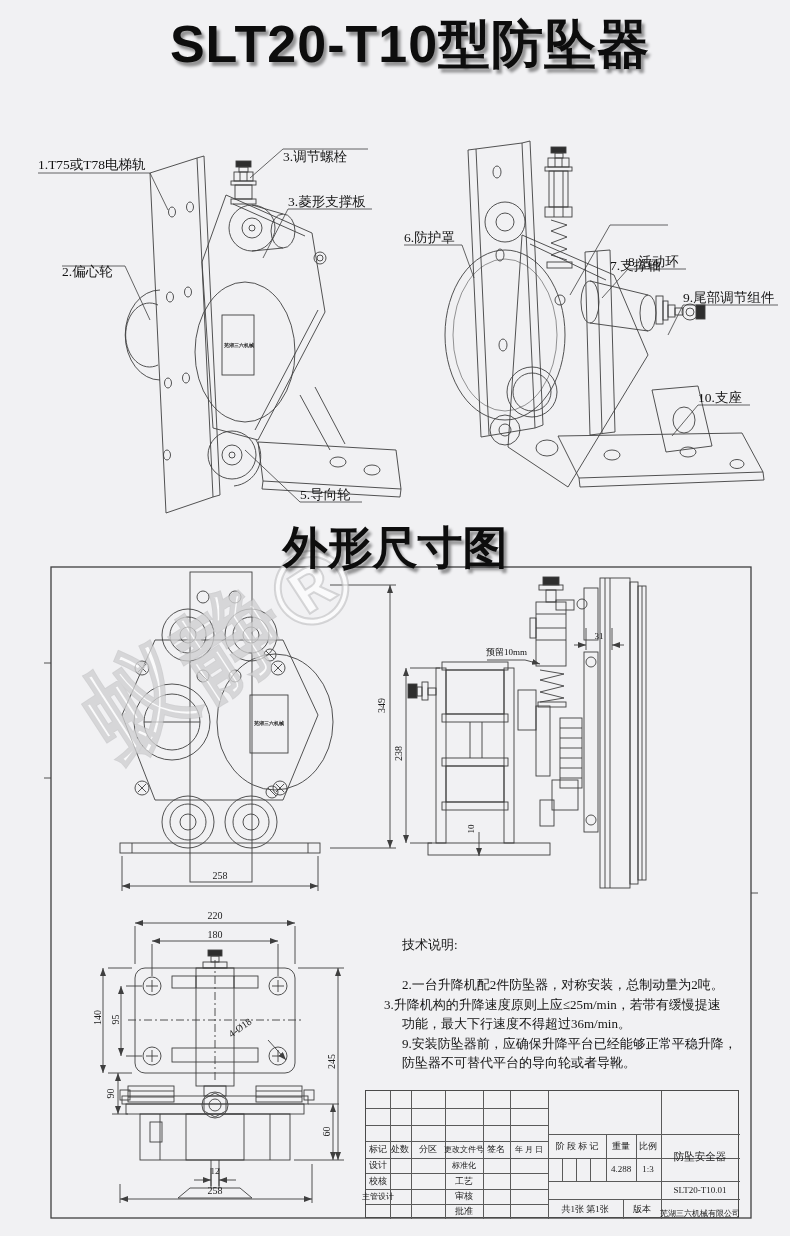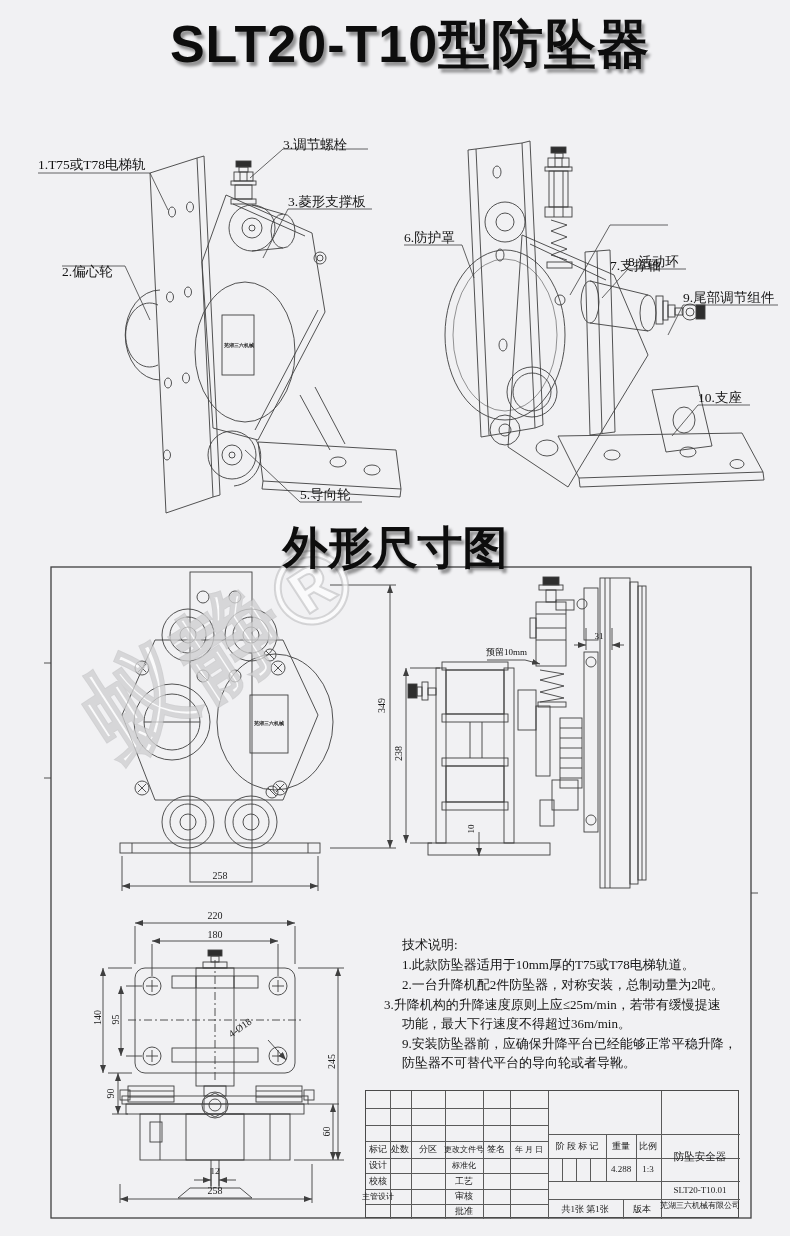--- a/index.html
+++ b/index.html
@@ -391,21 +391,21 @@
     </g>
   </svg>
 
   <div class="watermark">蚁静®</div>
 
   <div class="t title1">SLT20-T10型防坠器</div>
   <div class="t title3">外形尺寸图</div>
 
   <span class="t callout cad" style="left:38px;top:156px;">1.T75或T78电梯轨</span>
   <span class="t callout cad" style="left:62px;top:263px;">2.偏心轮</span>
-  <span class="t callout cad" style="left:283px;top:136px;">3.调节螺栓</span>
+  <span class="t callout cad" style="left:283px;top:148px;">3.调节螺栓</span>
   <span class="t callout cad" style="left:288px;top:193px;">3.菱形支撑板</span>
   <span class="t callout cad" style="left:300px;top:486px;">5.导向轮</span>
   <span class="t callout cad" style="left:404px;top:229px;">6.防护罩</span>
   <span class="t callout cad" style="left:610px;top:209px;margin-top:48px;">7.支撑轴</span>
   <span class="t callout cad" style="left:628px;top:253px;">8.活动环</span>
   <span class="t callout cad" style="left:683px;top:289px;">9.尾部调节组件</span>
   <span class="t callout cad" style="left:698px;top:389px;">10.支座</span>
 
   <span class="t tinylabel" style="left:224px;top:342px;width:28px;text-align:center;">芜湖三六机械</span>
   <span class="t tinylabel" style="left:251px;top:720px;width:36px;text-align:center;">芜湖三六机械</span>
@@ -423,21 +423,20 @@
   <span class="t dim cad rot" style="left:97px;top:1012px;">140</span>
   <span class="t dim cad rot" style="left:115px;top:1014px;">95</span>
   <span class="t dim cad rot35" style="left:240px;top:1022px;">4-Ø18</span>
   <span class="t dim cad rot" style="left:331px;top:1056px;">245</span>
   <span class="t dim cad rot" style="left:110px;top:1088px;">90</span>
   <span class="t dim cad rot" style="left:326px;top:1126px;">60</span>
   <span class="t dim cad small" style="left:215px;top:1166px;">12</span>
   <span class="t dim cad" style="left:215px;top:1185px;">258</span>
 
   <span class="t note cad" style="left:402px;top:936px;">技术说明:</span>
-  <span class="t note cad" style="left:402px;top:956px;">1.此款防坠器适用于10mm厚的T75或T78电梯轨道。</span>
   <span class="t note cad" style="left:402px;top:976px;">2.一台升降机配2件防坠器，对称安装，总制动量为2吨。</span>
   <span class="t note cad" style="left:384px;top:996px;">3.升降机构的升降速度原则上应≤25m/min，若带有缓慢提速</span>
   <span class="t note cad" style="left:402px;top:1015px;">功能，最大下行速度不得超过36m/min。</span>
   <span class="t note cad" style="left:402px;top:1035px;">9.安装防坠器前，应确保升降平台已经能够正常平稳升降，</span>
   <span class="t note cad" style="left:402px;top:1054px;">防坠器不可替代平台的导向轮或者导靴。</span>
 
   <div class="tb">
 
     <div class="vl" style="left:24px;top:0;height:128px;"></div>
     <div class="vl" style="left:45px;top:0;height:128px;"></div>
@@ -479,16 +478,16 @@
     <span class="tbt" style="left:98px;top:120px;">批准</span>
     <span class="tbt" style="left:211px;top:55px;">阶 段 标 记</span>
     <span class="tbt" style="left:255px;top:55px;">重量</span>
     <span class="tbt" style="left:282px;top:55px;">比例</span>
     <span class="tbt" style="left:255px;top:78px;">4.288</span>
     <span class="tbt" style="left:282px;top:78px;">1:3</span>
     <span class="tbt f10" style="left:334px;top:66px;">防坠安全器</span>
     <span class="tbt" style="left:334px;top:99px;">SLT20-T10.01</span>
     <span class="tbt" style="left:219px;top:118px;">共1张  第1张</span>
     <span class="tbt" style="left:276px;top:118px;">版本</span>
-    <span class="tbt f8" style="left:334px;top:114px;">芜湖三六机械有限公司</span>
+    <span class="tbt f8" style="left:334px;top:122px;">芜湖三六机械有限公司</span>
   </div>
 
 </div>
 
 </body></html>

